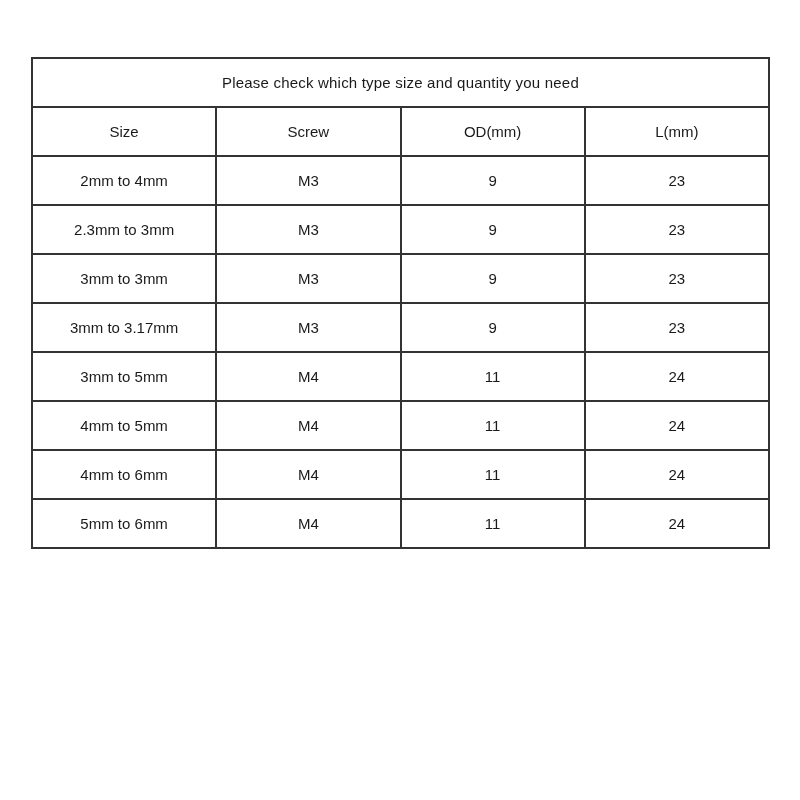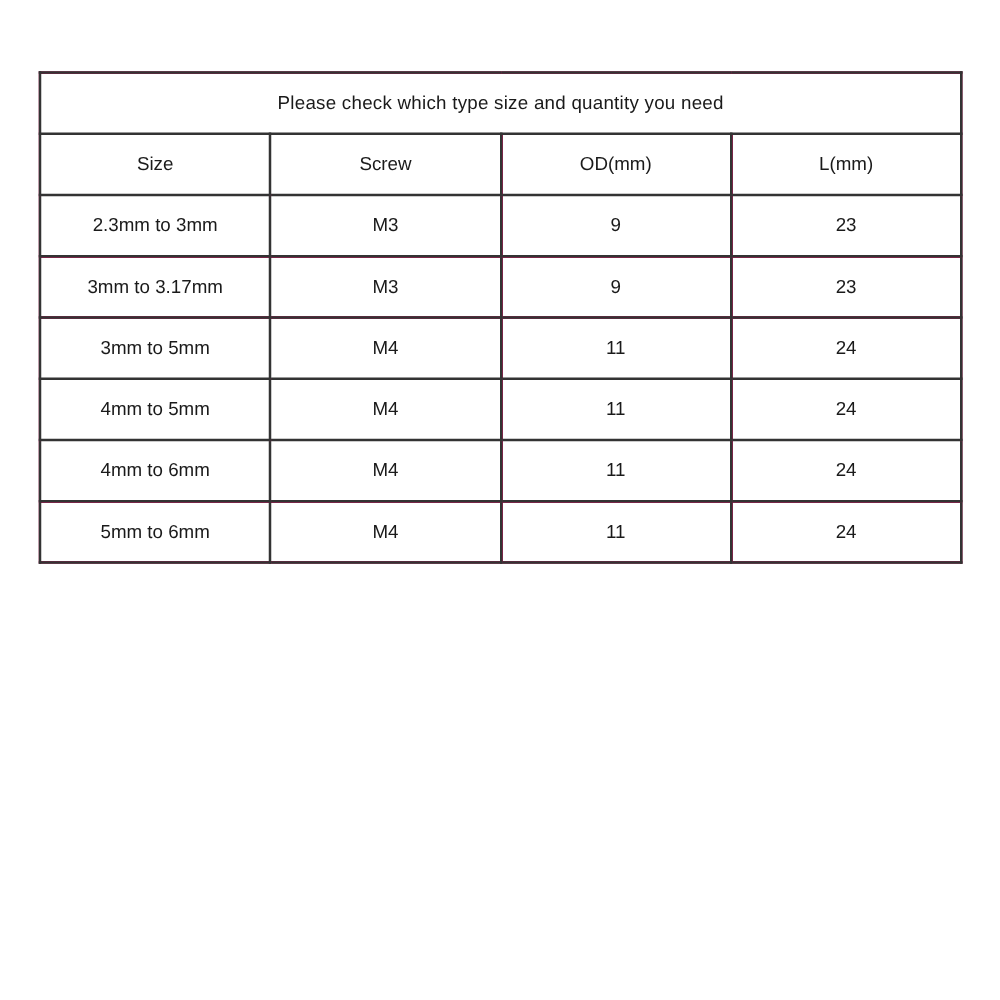--- a/index.html
+++ b/index.html
@@ -14,21 +14,21 @@
     position: absolute;
     left: 31px;
     top: 57px;
     width: 739px;
   }
   table.spec-table {
     border-collapse: collapse;
     width: 100%;
     table-layout: fixed;
     color: #1a1a1a;
-    background: #be185d;
+    background: #f97316;
   }
   table.spec-table td,
   table.spec-table th {
     border: 2px solid #333333;
     text-align: center;
     vertical-align: middle;
     font-weight: normal;
     font-size: 15px;
     height: 47px;
     padding: 0;
@@ -51,21 +51,33 @@
       <tr>
         <td colspan="4" class="title-cell">Please check which type size and quantity you need</td>
       </tr>
       <tr>
         <th>Size</th>
         <th>Screw</th>
         <th>OD(mm)</th>
         <th>L(mm)</th>
       </tr>
       <tr>
+        <td>2mm to 4mm</td>
+        <td>M3</td>
+        <td>9</td>
+        <td>23</td>
+      </tr>
+      <tr>
         <td>2.3mm to 3mm</td>
+        <td>M3</td>
+        <td>9</td>
+        <td>23</td>
+      </tr>
+      <tr>
+        <td>3mm to 3mm</td>
         <td>M3</td>
         <td>9</td>
         <td>23</td>
       </tr>
       <tr>
         <td>3mm to 3.17mm</td>
         <td>M3</td>
         <td>9</td>
         <td>23</td>
       </tr>

